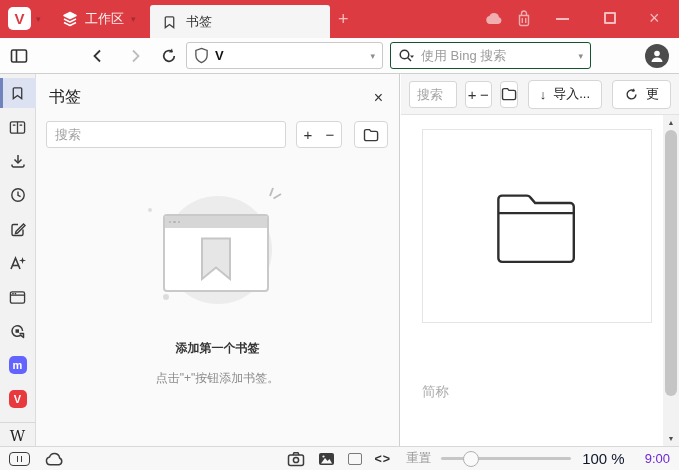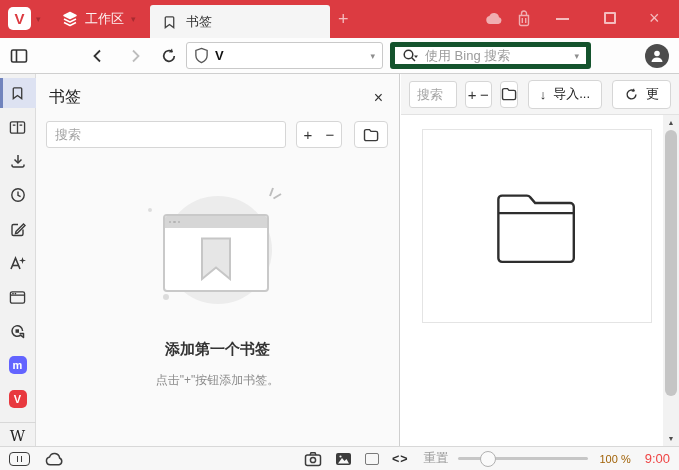--- a/index.html
+++ b/index.html
@@ -33,21 +33,21 @@
   .nav-ico { position:absolute; top:0; height:35px; display:flex; align-items:center; cursor:pointer; }
   .panel-toggle { left:10px; }
   .nav-back { left:89px; }
   .nav-fwd  { left:126px; }
   .nav-reload { left:160px; }
   .addr { position:absolute; left:186px; top:4px; width:197px; height:27px; border:1px solid #c9c9c9;
           border-radius:3px; background:#fff; display:flex; align-items:center; gap:6px; padding:0 7px; }
   .addr .url { font-size:13px; color:#333; white-space:nowrap; }
   .addr .acaret, .search .scaret { margin-left:auto; color:#8d8d8d; font-size:9px; }
   .vbadge { font-weight:bold; font-size:13px; color:#111; }
-  .search { position:absolute; left:390px; top:4px; width:201px; height:27px; border:5px solid #14532d;
+  .search { position:absolute; left:390px; top:4px; width:201px; height:27px; border:1px solid #14532d;
             border-radius:3px; background:#fff; display:flex; align-items:center; gap:6px; padding:0 7px; }
   .search input { border:none; outline:none; flex:1; font-size:13px; color:#333; min-width:0;
                   font-family:"Liberation Sans",sans-serif; background:transparent; }
   .search input::placeholder { color:#9b9b9b; }
   .avatar { position:absolute; right:10px; top:6px; width:24px; height:24px; border-radius:50%;
             background:#4c4c4c; display:flex; align-items:center; justify-content:center; }
 
   
   .sidebar { position:absolute; top:74px; left:0; width:36px; bottom:24px; background:#f2f2f2;
              border-right:1px solid #dcdcdc; display:flex; flex-direction:column; align-items:center; }
@@ -85,21 +85,21 @@
   .circle { position:absolute; left:31px; top:8px; width:108px; height:108px; border-radius:50%; background:#ececec; }
   .mini-window { position:absolute; left:30px; top:26px; width:106px; height:78px; background:#fff;
                  border:2px solid #c9c9c9; border-radius:4px; }
   .mini-head { height:12px; background:#d6d6d6; border-radius:2px 2px 0 0; display:flex; align-items:center;
                gap:2px; padding-left:4px; }
   .mini-head i { width:2.5px; height:2.5px; border-radius:50%; background:#b3b3b3; }
   .mini-body { height:62px; display:flex; align-items:center; justify-content:center; }
   .dot1 { position:absolute; left:15px; top:20px; width:4px; height:4px; border-radius:50%; background:#ddd; }
   .dot2 { position:absolute; left:30px; top:106px; width:6px; height:6px; border-radius:50%; background:#dcdcdc; }
   .sparkle { position:absolute; right:20px; top:-2px; }
-  .empty-title { margin-top:22px; font-size:15px; font-weight:bold; color:#333;text-align:center; }
+  .empty-title { margin-top:22px; font-size:12px; font-weight:bold; color:#333;text-align:center; }
   .empty-hint { margin-top:13px; font-size:12px; color:#8b8b8b; }
 
   
   .page { position:absolute; top:74px; left:401px; right:0; bottom:24px; background:#fff; overflow:hidden; }
   .page-toolbar { height:41px; background:#f5f5f5; border-bottom:1px solid #e2e2e2; display:flex;
                   align-items:center; padding:0 8px; white-space:nowrap; }
   .pt-search { width:48px; height:27px; border:1px solid #d6d6d6; border-radius:3px; background:#fff;
                padding:0 7px; font-size:13px; font-family:"Liberation Sans",sans-serif; outline:none; flex:none; }
   .page-toolbar .btn-group { margin-left:8px; }
   .page-toolbar .btn-group span { width:27px; }
@@ -129,22 +129,22 @@
   .st-cloud { margin-left:15px; cursor:pointer; display:flex; }
   .st-spacer { flex:1; }
   .st-ico { margin-left:13px; display:flex; align-items:center; cursor:pointer; }
   .tiles-sq { width:14px; height:12px; border:1.4px solid #7a7a7a; border-radius:2px; }
   .code-glyph { font-size:12.5px; font-weight:bold; color:#2f2f2f; letter-spacing:1px; }
   .reset-label { margin-left:15px; font-size:12.5px; color:#9a9a9a; cursor:pointer; }
   .slider { margin-left:10px; position:relative; width:130px; height:16px; cursor:pointer; }
   .slider-track { position:absolute; top:6.5px; left:0; right:0; height:3px; background:#c6c6c6; border-radius:2px; }
   .slider-handle { position:absolute; left:22px; top:0; width:16px; height:16px; background:#fafafa;
                    border:1px solid #b1b1b1; border-radius:50%; }
-  .zoom-label { margin-left:11px; font-size:11px; color:#a16207; }
-  .clock { margin-left:14px; font-size:13px; color:#ef4444; cursor:pointer; }
+  .zoom-label { margin-left:11px; font-size:15px; color:#0f172a; }
+  .clock { margin-left:20px; font-size:13px; color:#6d28d9; cursor:pointer; }
 
   svg { display:block; }
 </style>
 </head>
 <body>
 
 <div id="app">
 
   <header class="titlebar">
     <div class="vmenu">
@@ -421,20 +421,21 @@
 
     <div class="page-content">
       <div class="thumb-box">
         <span>
           <svg width="92" height="80" viewBox="0 0 100 86">
               <path d="M12 10 h27 c1.5 0 2.6 .5 3.5 1.6 l5.5 6.4 h38 a4 4 0 0 1 4 4 v56 a4 4 0 0 1 -4 4 H12 a4 4 0 0 1 -4 -4 V14 a4 4 0 0 1 4 -4 z" fill="none" stroke="#2e2e2e" stroke-width="2.6"></path>
               <line x1="8" y1="29" x2="90" y2="29" stroke="#2e2e2e" stroke-width="2.2"></line>
             </svg>
         </span>
       </div>
+      <input type="text" class="meta-input mi2" placeholder="简称" style="">
     </div>
 
     <div class="scrollbar">
       <span class="sb-arrow sb-up">▲</span>
       <span class="sb-thumb"></span>
       <span class="sb-arrow sb-down">▼</span>
     </div>
   </section>
 
   <footer class="statusbar">

